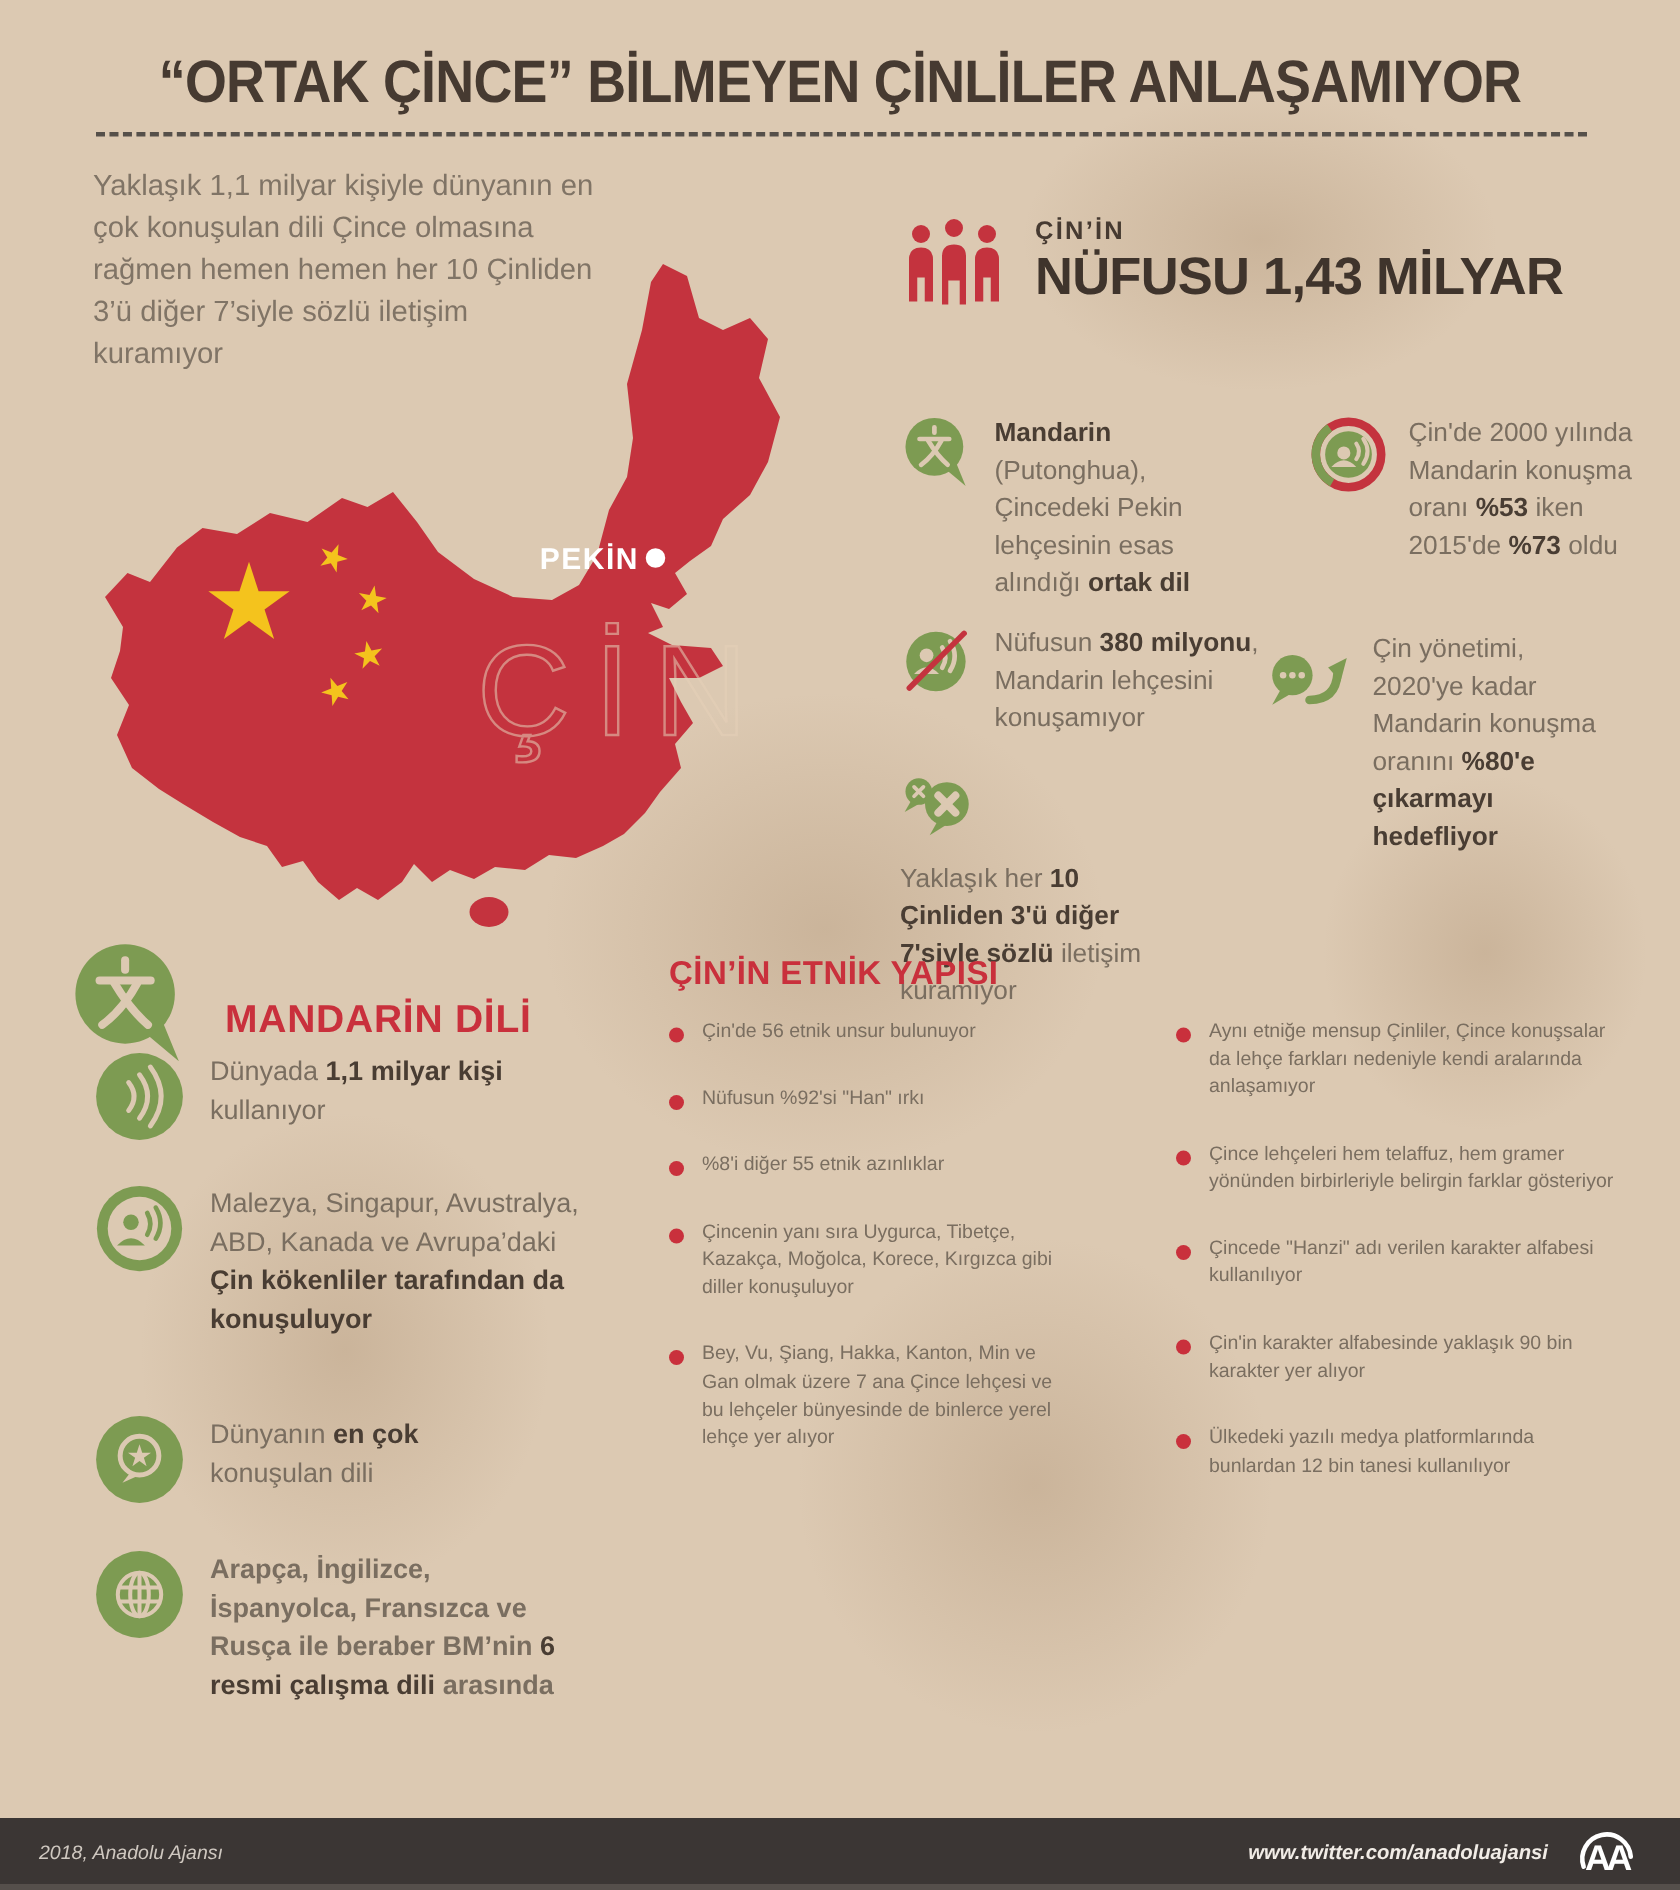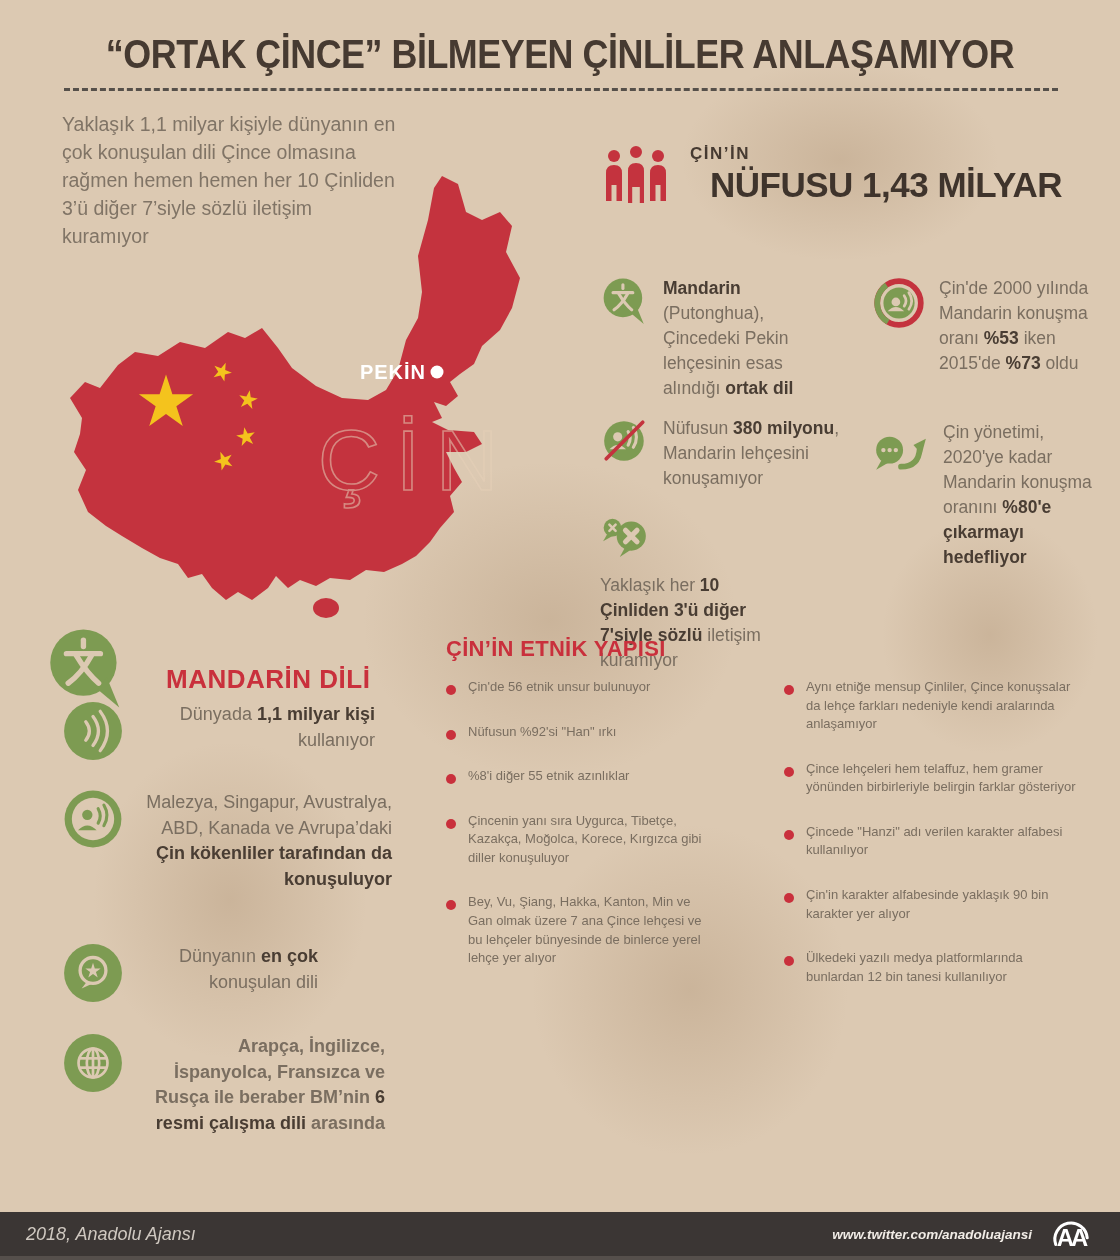--- a/index.html
+++ b/index.html
@@ -32,45 +32,45 @@
   }
   .rule{position:absolute;top:88px;left:64px;right:62px;border-top:3px dashed #56504a;}
   .intro{
     position:absolute;left:62px;top:110px;width:336px;
     font-size:19.5px;line-height:1.44;color:#807466;
   }
   
   .pop{position:absolute;left:598px;top:142px;display:flex;align-items:flex-start;gap:16px;}
   .pop .txt{padding-top:2px;}
   .pop .kicker{font-size:17px;font-weight:bold;color:var(--dark-text);letter-spacing:1.5px;}
-  .pop .headline{font-size:35px;font-weight:800;color:#3f342c;letter-spacing:-0.5px;margin-top:1px;margin-left:20px;}
+  .pop .headline{font-size:35px;font-weight:800;color:#3f342c;letter-spacing:-0.5px;margin-top:1px;}
   
   .fact{position:absolute;display:flex;gap:13px;}
   .fact .txt{font-size:17.5px;line-height:1.43;color:var(--body-text);}
   .fact .txt b, .m-item .txt b{color:#493d33;}
   .fact svg, .m-item svg{flex:0 0 auto;}
   
-  .m-head{position:absolute;left:44px;top:624px;display:flex;align-items:center;gap:36px;}
+  .m-head{position:absolute;left:44px;top:624px;display:flex;align-items:center;gap:20px;}
   .m-head .h{font-size:26px;font-weight:800;color:var(--heading-red);letter-spacing:0.5px;padding-top:22px;}
   .m-item{position:absolute;display:flex;gap:16px;}
-  .m-item .txt{font-size:18px;line-height:1.42;color:var(--body-text);padding-top:2px;text-align:right;}
+  .m-item .txt{font-size:18px;line-height:1.42;color:var(--body-text);padding-top:2px;}
   
   .e-head{position:absolute;font-size:22px;font-weight:800;color:var(--heading-red);letter-spacing:0.3px;}
   .blist{position:absolute;margin:0;padding:0;list-style:none;}
   .blist li{display:flex;gap:12px;margin-bottom:26px;}
   .blist .dot{flex:0 0 auto;width:10px;height:10px;border-radius:50%;
     background:var(--heading-red);margin-top:7px;}
   .blist .txt{font-size:13px;line-height:1.43;color:var(--body-text);}
   
   .footer{
     position:absolute;left:0;right:0;top:1212px;height:44px;
     background:var(--footer-bg);display:flex;align-items:center;
     padding:0 26px;border-bottom:4px solid #554f4b;
   }
-  .footer .credit{font-size:18px;font-style:italic;color:#cfc8c0;}
+  .footer .credit{font-size:13px;font-style:italic;color:#cfc8c0;}
   .footer .spacer{flex:1;}
   .footer .social{font-size:13.5px;font-style:italic;font-weight:bold;color:#f1ece6;margin-right:16px;}
   svg text{font-family:"Liberation Sans", sans-serif;}
 </style>
 </head>
 <body style="--background: #dcc9b2; --map-red: #c4333e; --accent-green: #7d9b52; --star-yellow: #f4c31d; --heading-red: #c9303c; --dark-text: #463a31; --body-text: #7a6e60; --footer-bg: #3b3634;">
 
 <div class="page">
 
   <div class="blob" style="left:620px;top:20px;width:440px;height:280px;"></div>
@@ -186,21 +186,21 @@
         <path d="M15,34 Q23,25.5 31,34 Z"></path>
       </g>
       <g fill="none" style="stroke:var(--background)" stroke-width="2.6" stroke-linecap="round">
         <path d="M31,19 q3.5,5 0,10"></path>
           <path d="M35.5,16 q5.5,8 0,16"></path>
       </g>
     </svg>
     <div class="txt" style="width:162px;"><span>Çin'de 2000 yılında Mandarin konuşma oranı </span><b>%53</b><span> iken 2015'de </span><b>%73</b><span> oldu</span></div>
   </div>
 
-  <div class="fact" style="left:872px;top:420px;width:230px;justify-content:center;">
+  <div class="fact" style="left:844px;top:420px;width:230px;justify-content:center;">
     <svg width="58" height="54" viewBox="0 0 56 52">
       <circle cx="17" cy="29" r="13" style="fill:var(--accent-green)"></circle>
       <polygon points="9,39 4,48 16,41" style="fill:var(--accent-green)"></polygon>
       <g style="fill:var(--background)">
         <circle cx="11" cy="29" r="2.1"></circle>
           <circle cx="17" cy="29" r="2.1"></circle>
           <circle cx="23" cy="29" r="2.1"></circle>
       </g>
       <path d="M28,45 Q45,45 46,28" fill="none" style="stroke:var(--accent-green)" stroke-width="5.5" stroke-linecap="round"></path>
       <polygon points="40,24 52,18 48,33" style="fill:var(--accent-green)"></polygon>

